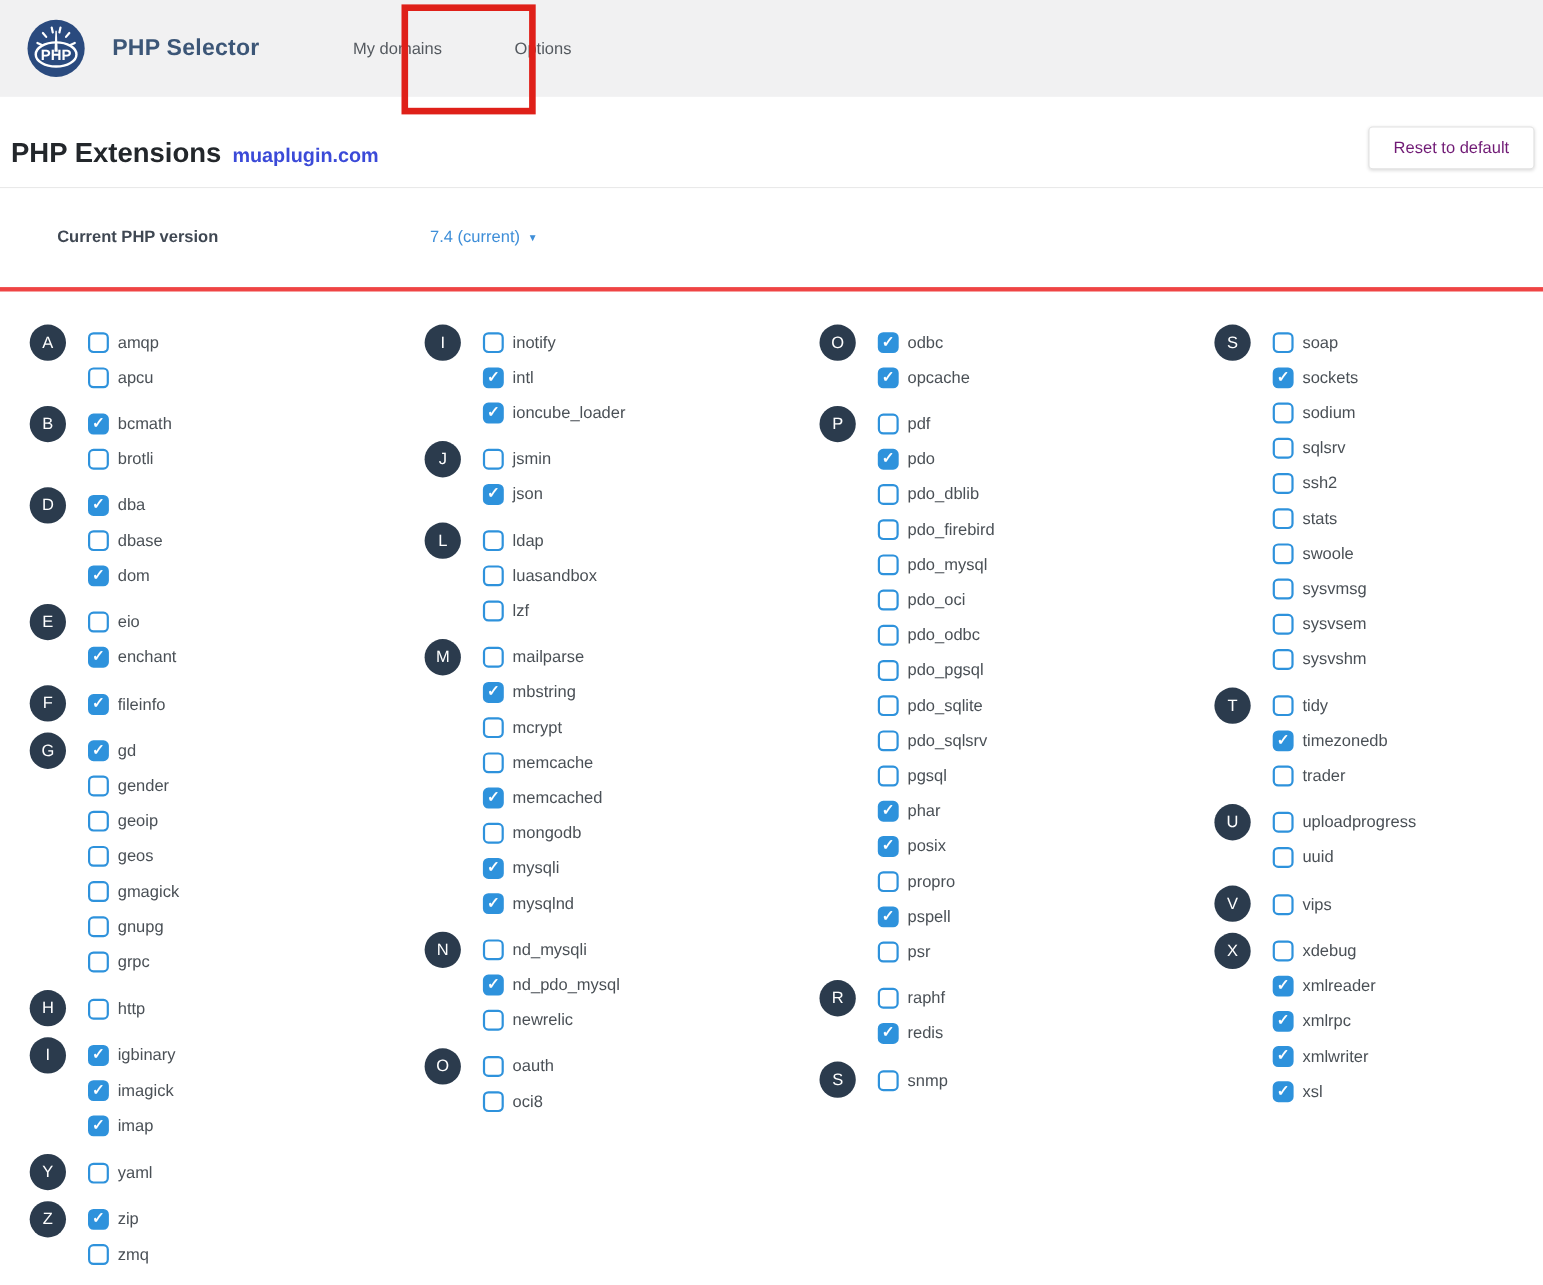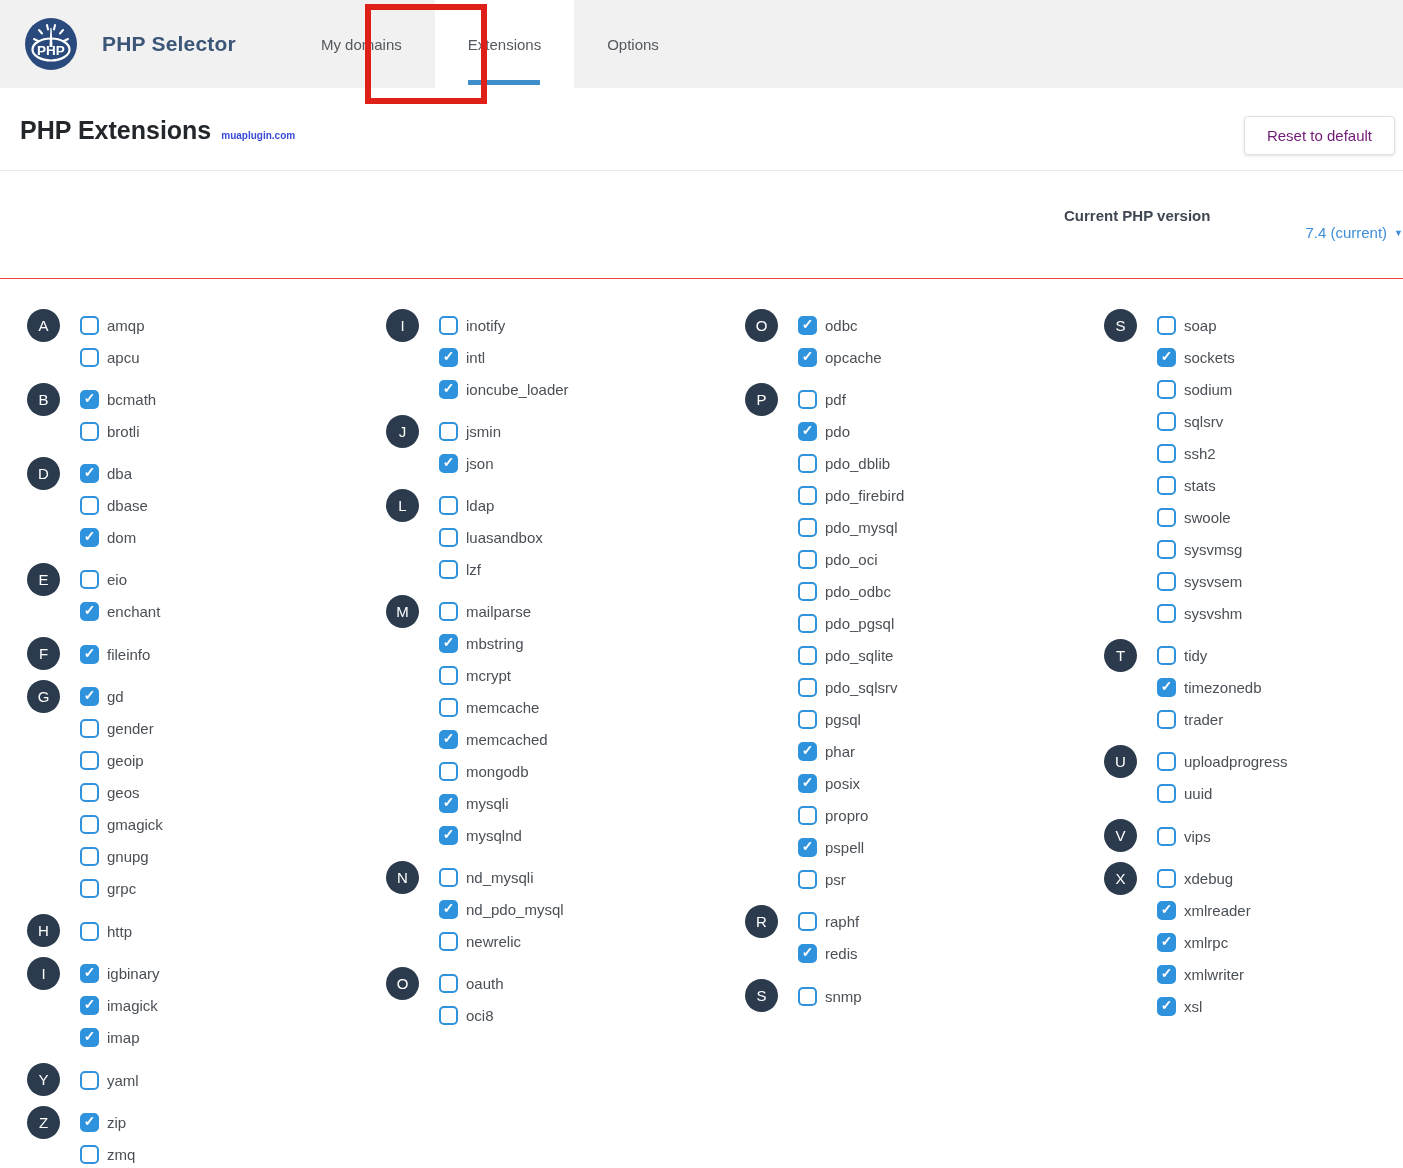--- a/index.html
+++ b/index.html
@@ -33,38 +33,38 @@
     content:""; position:absolute; bottom:3px; left:50%; transform:translateX(-50%);
     width:72px; height:5px; background:#3e8fc9;
   }
   .annotation-box {
     position:absolute; left:365px; top:4px; width:122px; height:100px;
     border:6px solid #df2019; z-index:10; pointer-events:none;
   }
 
   
   .header-row {
-    display:flex; align-items:flex-start; justify-content:space-between;
-    padding:28px 8px 0 10px; height:66px;margin-left:10px;
+    display:flex; align-items:flex-end; justify-content:space-between;
+    padding:28px 8px 0 10px; height:66px;
   }
   .title-wrap { display:flex; align-items:baseline; }
   .page-title { font-size:25px; font-weight:bold; color:#23272b; }
-  .page-domain { font-size:10px; font-weight:bold; color:#3b4ad8; margin-left:10px; }
+  .page-domain { font-size:18px; font-weight:bold; color:#3b4ad8; margin-left:10px; }
   .reset-btn {
     background:#ffffff; border:1px solid #e2e2e2; border-radius:4px;
     box-shadow:0 1px 3px rgba(0,0,0,0.12);
     font-size:15px; color:#701a75; padding:10px 22px; cursor:pointer;
     font-family:"Liberation Sans", sans-serif;
   }
   .divider { border:none; border-top:1px solid #e9e9e9; margin-top:16px; }
 
   
   .version-row {
     display:flex; align-items:flex-end;
-    padding:36px 0 37px 0; border-bottom:1px solid #ef4444;flex-direction:column;
+    padding:36px 0 37px 0; border-bottom:4px solid #ef4444;
   }
   .version-label {
     margin-left:52px; width:339px; font-size:15px; font-weight:bold; color:#3f4752;
   }
   .version-value {
     font-size:15px; color:#3e8ed8; cursor:pointer; display:flex; align-items:center;
   }
   .caret { font-size:9px; margin-left:7px; color:#3e8ed8; }
 
   
@@ -109,21 +109,20 @@
         <line x1="39" y1="13" x2="36" y2="16.5"></line>
         <line x1="44" y1="22" x2="40" y2="24"></line>
       </g>
       <polygon points="25.5,30 28.5,30 27.6,11 26.4,11" fill="#ffffff"></polygon>
       <ellipse cx="27" cy="32.5" rx="18.5" ry="11" fill="none" stroke="#ffffff" stroke-width="2.2"></ellipse>
       <text x="27" y="37.5" text-anchor="middle" font-family="Liberation Sans, sans-serif" font-size="13.5" font-weight="bold" fill="#ffffff">PHP</text>
     </svg>
     <div class="brand">PHP Selector</div>
     <div class="nav-tabs" id="nav-tabs">
         <div class="nav-tab">My domains</div>
-        <div class="nav-tab active">Extensions</div>
         <div class="nav-tab">Options</div>
       </div>
   </div>
 
   <div class="annotation-box"></div>
 
   <div class="header-row">
     <div class="title-wrap">
       <span class="page-title">PHP Extensions</span>
       <span class="page-domain">muaplugin.com</span>

